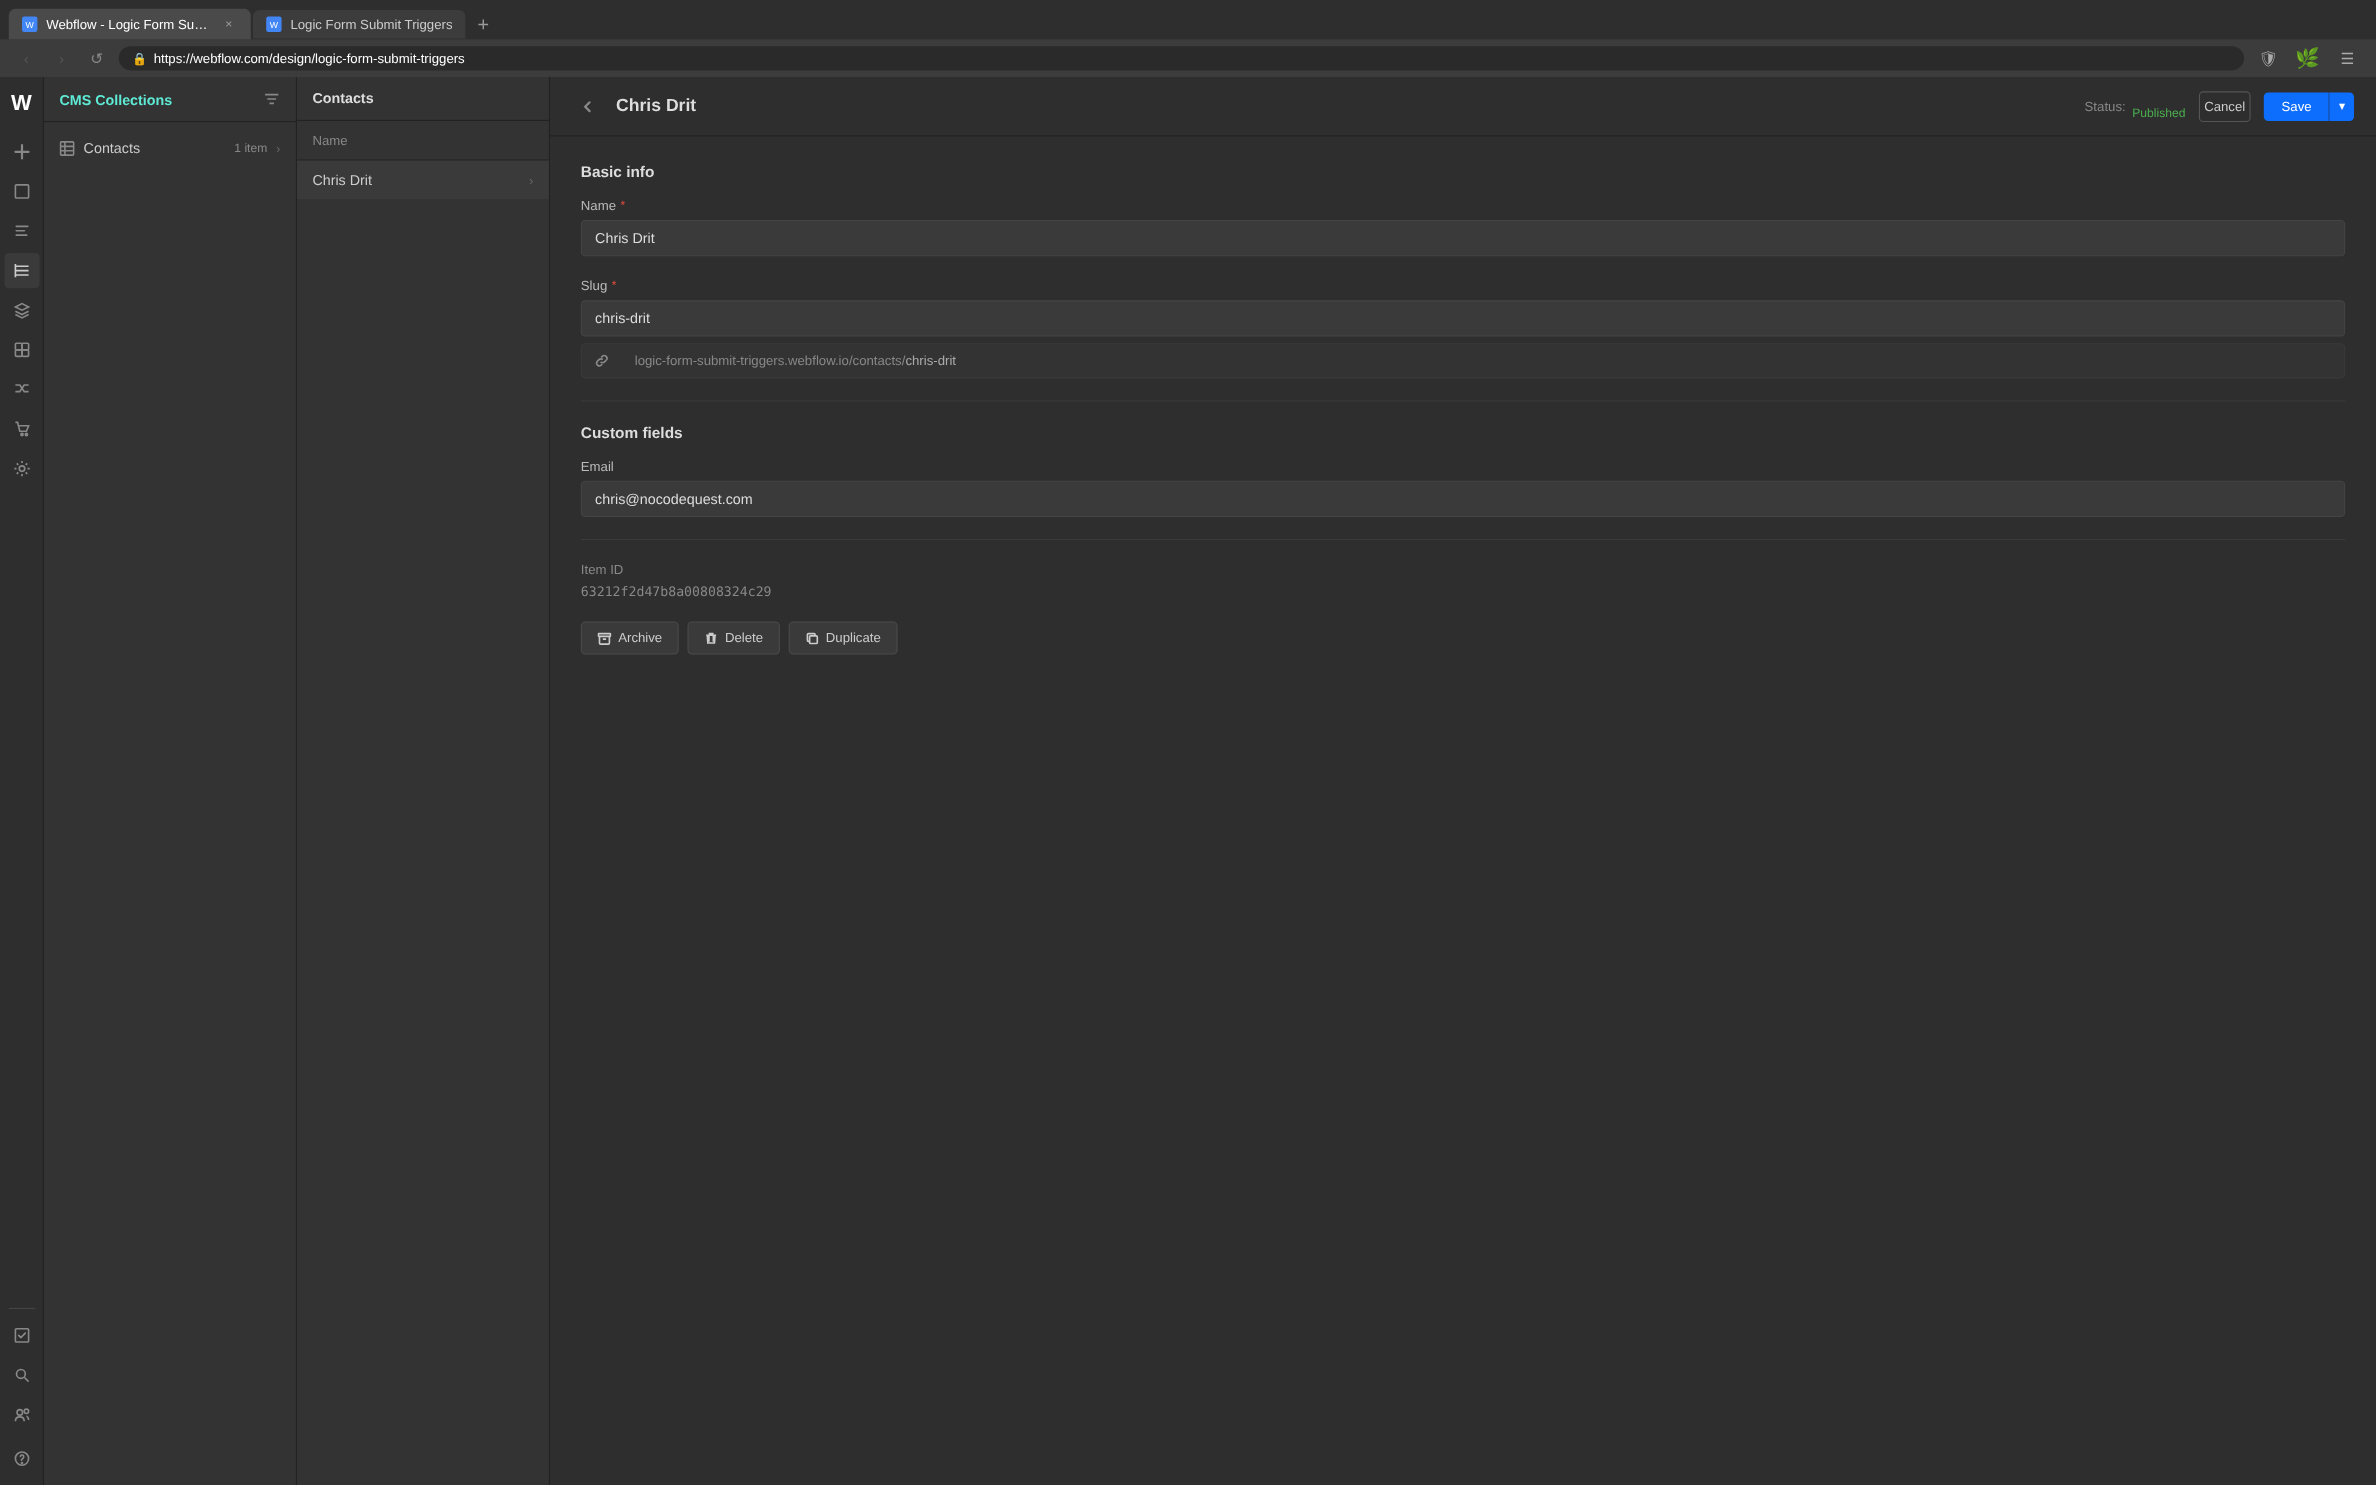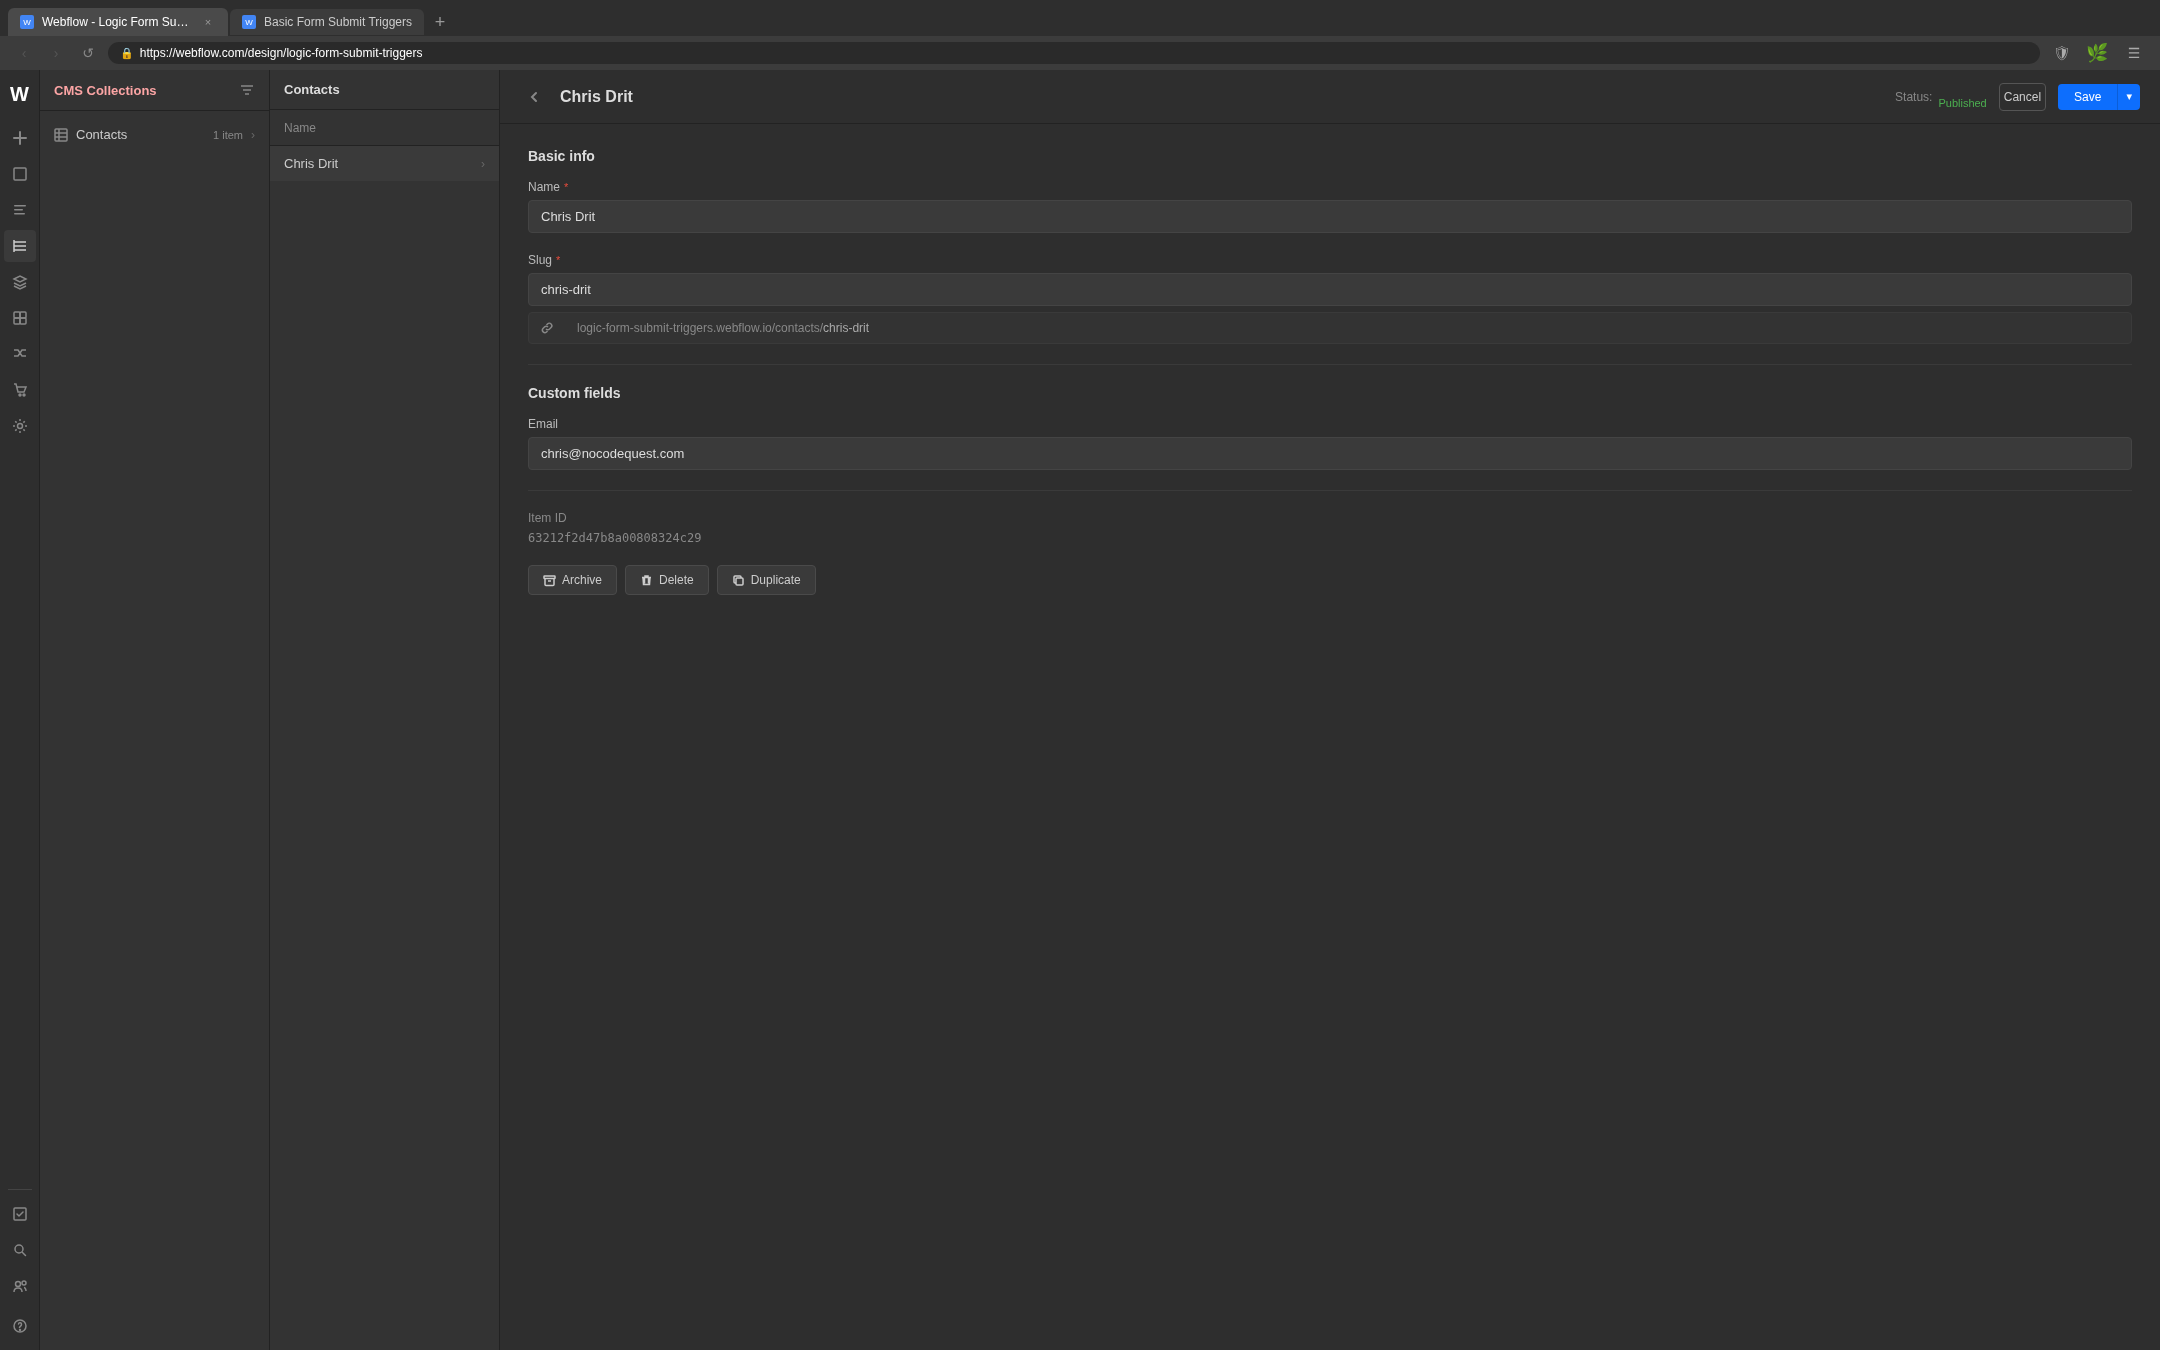--- a/index.html
+++ b/index.html
@@ -32,21 +32,21 @@
     .sidebar-logo { width: 32px; height: 32px; display: flex; align-items: center; justify-content: center; margin-bottom: 8px; }
     .sidebar-logo-w { font-size: 20px; font-weight: 900; color: #fff; }
     .sidebar-item { width: 32px; height: 32px; display: flex; align-items: center; justify-content: center; border-radius: 4px; cursor: pointer; color: #888; font-size: 16px; }
     .sidebar-item.active { background: #3a3a3a; color: #ccc; }
     .sidebar-spacer { flex: 1; }
     .sidebar-divider { width: 24px; height: 1px; background: #444; margin: 4px 0; }
 
     
     .cms-panel { width: 230px; background: #333; border-right: 1px solid #222; display: flex; flex-direction: column; }
     .cms-header { padding: 12px 14px; display: flex; align-items: center; justify-content: space-between; border-bottom: 1px solid #222; }
-    .cms-title { font-size: 13px; font-weight: 600; color: #fca5a5; }
+    .cms-title { font-size: 13px; font-weight: 600; color: #5eead4; }
     .cms-list { padding: 8px 0; }
     .cms-list-item { display: flex; align-items: center; padding: 8px 14px; cursor: pointer; gap: 8px; }
     .cms-list-item-name { flex: 1; color: #ccc; font-size: 13px; }
     .cms-list-item-badge { font-size: 11px; color: #888; }
     .cms-list-item-arrow { color: #666; font-size: 12px; }
 
     
     .contacts-panel { width: 230px; background: #333; border-right: 1px solid #222; display: flex; flex-direction: column; }
     .contacts-header { padding: 12px 14px; border-bottom: 1px solid #222; }
     .contacts-title { font-size: 13px; font-weight: 600; color: #ddd; }
@@ -98,21 +98,21 @@
 
 <div class="browser-chrome">
   <div class="tab-bar">
     <div class="tab active">
       <div class="tab-favicon">W</div>
       <span class="tab-title">Webflow - Logic Form Submit T...</span>
       <span class="tab-close">×</span>
     </div>
     <div class="tab">
       <div class="tab-favicon">W</div>
-      <span class="tab-title">Basic Form Submit Triggers</span>
+      <span class="tab-title">Logic Form Submit Triggers</span>
     </div>
     <div class="tab-new">+</div>
   </div>
   <div class="address-bar">
     <div class="nav-btn disabled">‹</div>
     <div class="nav-btn disabled">›</div>
     <div class="nav-btn">↺</div>
     <div class="address-input">
       <span class="lock-icon">🔒</span>
       <span class="address-text">

